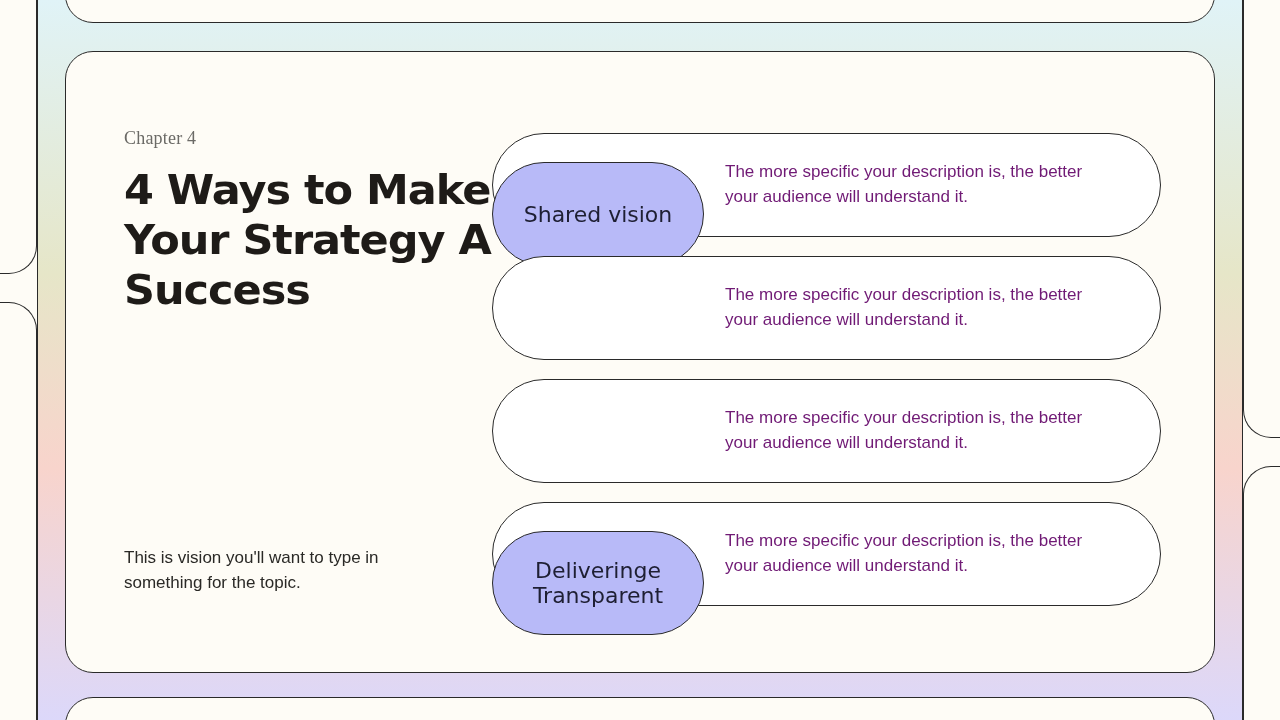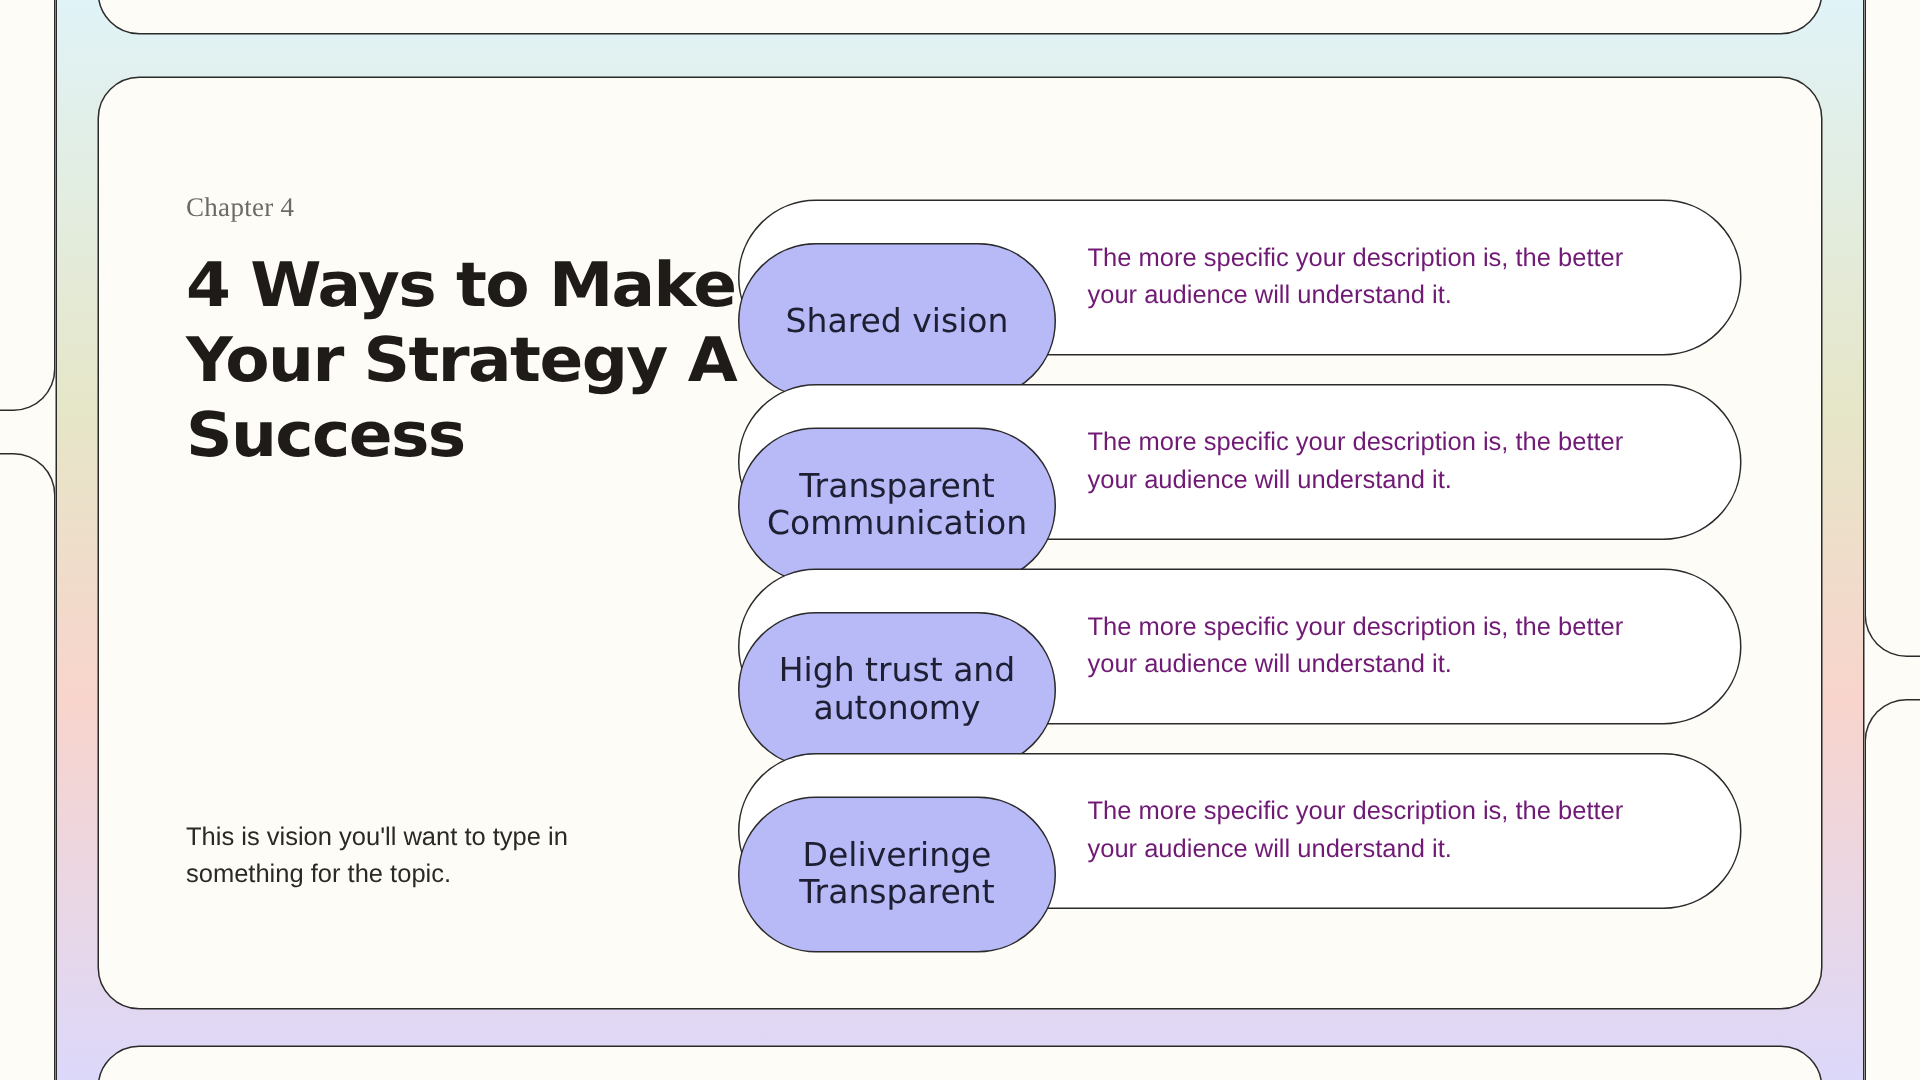--- a/index.html
+++ b/index.html
@@ -77,24 +77,22 @@
 <div class="chapter">Chapter 4</div>
 <div class="title">4 Ways to Make Your Strategy A Success</div>
 <div class="topic">This is vision you'll want to type in something for the topic.</div>
 
 <div class="rows">
   <div class="row">
     <div class="pill">Shared vision</div>
     <div class="desc">The more specific your description is, the better your audience will understand it.</div>
   </div>
   <div class="row">
-    <div class="pill">Transparent Communication</div>
     <div class="desc">The more specific your description is, the better your audience will understand it.</div>
   </div>
   <div class="row">
-    <div class="pill">High trust and autonomy</div>
     <div class="desc">The more specific your description is, the better your audience will understand it.</div>
   </div>
   <div class="row">
     <div class="pill">Deliveringe Transparent</div>
     <div class="desc">The more specific your description is, the better your audience will understand it.</div>
   </div>
 </div>
 
 </body></html>

